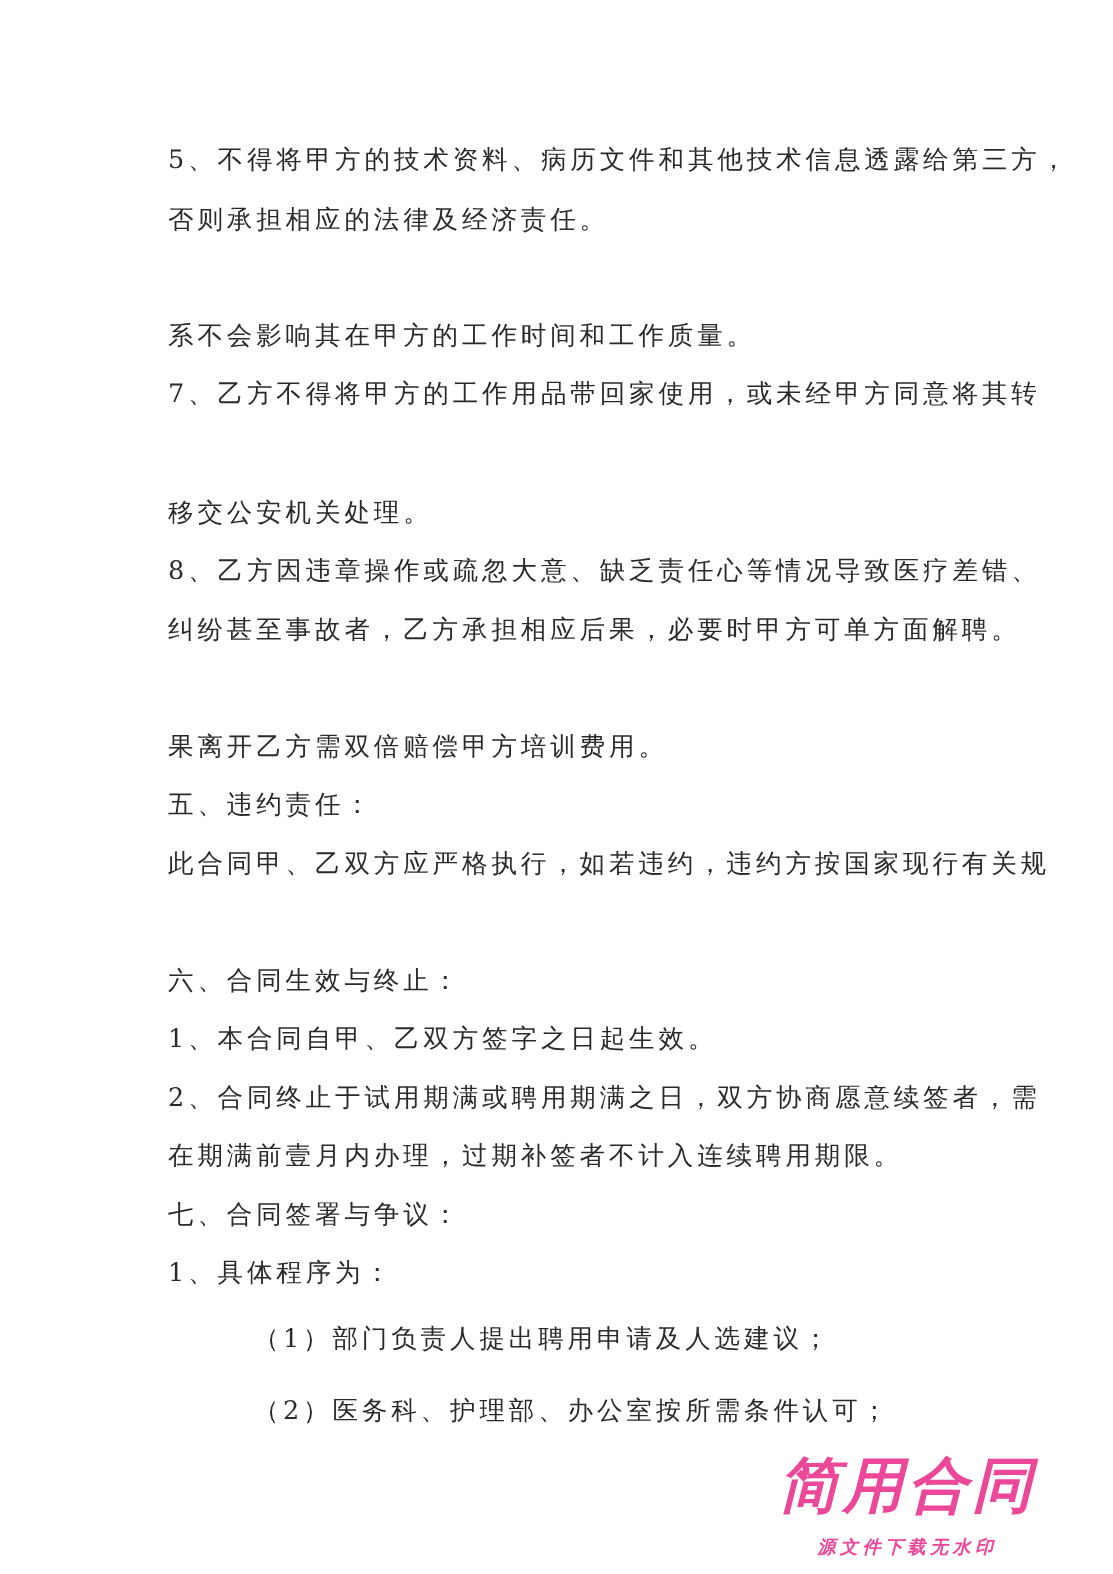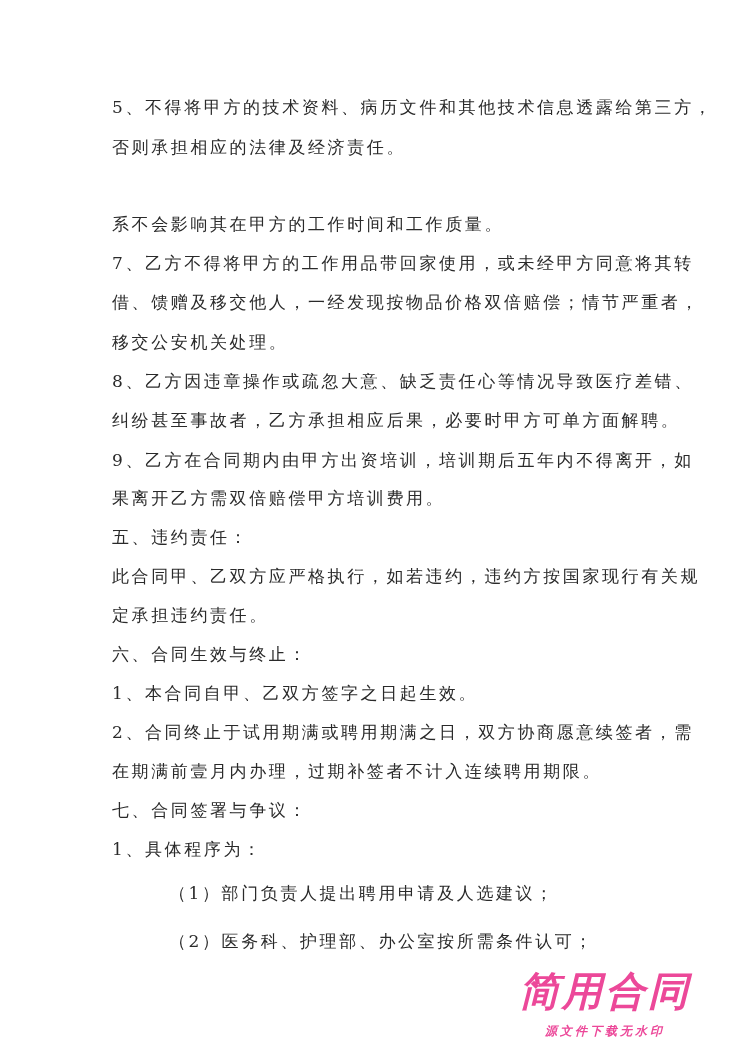--- a/index.html
+++ b/index.html
@@ -32,29 +32,26 @@
     .wm-sub { font-size: 12px; line-height: 22px; letter-spacing: 3px; margin-top: 6px; }
   </style>
 </head>
 <body>
 
 <div class="page">
   <p class="line" style="top:96px">5、不得将甲方的技术资料、病历文件和其他技术信息透露给第三方，</p>
   <p class="line" style="top:136px">否则承担相应的法律及经济责任。</p>
   <p class="line" style="top:213px">系不会影响其在甲方的工作时间和工作质量。</p>
   <p class="line" style="top:252px">7、乙方不得将甲方的工作用品带回家使用，或未经甲方同意将其转</p>
-  <p class="line" style="top:291px">借、馈赠及移交他人，一经发现按物品价格双倍赔偿；情节严重者，</p>
   <p class="line" style="top:331px">移交公安机关处理。</p>
   <p class="line" style="top:370px">8、乙方因违章操作或疏忽大意、缺乏责任心等情况导致医疗差错、</p>
   <p class="line" style="top:409px">纠纷甚至事故者，乙方承担相应后果，必要时甲方可单方面解聘。</p>
-  <p class="line" style="top:449px">9、乙方在合同期内由甲方出资培训，培训期后五年内不得离开，如</p>
   <p class="line" style="top:487px">果离开乙方需双倍赔偿甲方培训费用。</p>
   <h3 class="line" style="top:526px">五、违约责任：</h3>
   <p class="line" style="top:565px">此合同甲、乙双方应严格执行，如若违约，违约方按国家现行有关规</p>
-  <p class="line" style="top:604px">定承担违约责任。</p>
   <h3 class="line" style="top:643px">六、合同生效与终止：</h3>
   <p class="line" style="top:682px">1、本合同自甲、乙双方签字之日起生效。</p>
   <p class="line" style="top:721px">2、合同终止于试用期满或聘用期满之日，双方协商愿意续签者，需</p>
   <p class="line" style="top:760px">在期满前壹月内办理，过期补签者不计入连续聘用期限。</p>
   <h3 class="line" style="top:799px">七、合同签署与争议：</h3>
   <p class="line" style="top:838px">1、具体程序为：</p>
   <p class="line indent" style="top:882px">（1）部门负责人提出聘用申请及人选建议；</p>
   <p class="line indent" style="top:930px">（2）医务科、护理部、办公室按所需条件认可；</p>
 
   <div class="watermark">

